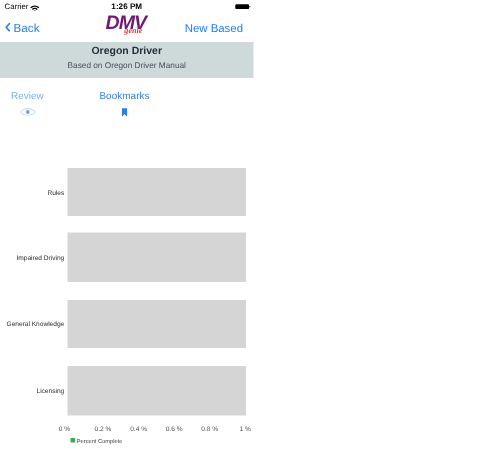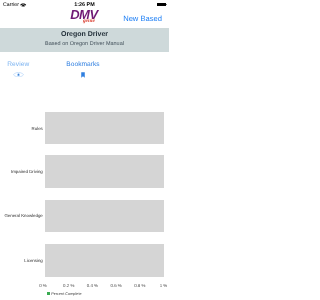--- a/index.html
+++ b/index.html
@@ -74,20 +74,26 @@
       <span class="sb-batt-fill"></span>
     </span>
   <span class="sb-batt-nub"></span>
 </div>
 
 <div class="navbar">
   <div class="logo">
     <div class="logo-dmv">DMV</div>
     <div class="logo-sub">genie</div>
   </div>
+  <a class="back">
+    <svg viewBox="0 0 12 22">
+        <path d="M10.4 2.2 2.6 11 10.4 19.8" fill="none" stroke="#2a7de1" stroke-width="3.6" stroke-linecap="round" stroke-linejoin="round"></path>
+      </svg>
+    <span class="back-label">Back</span>
+  </a>
   <a class="newtest">New Based</a>
 </div>
 
 <div class="band">
   <div class="band-title">Oregon Driver</div>
   <div class="band-sub">Based on Oregon Driver Manual</div>
 </div>
 
 <div class="tabs">
   <div class="tab tab1">

